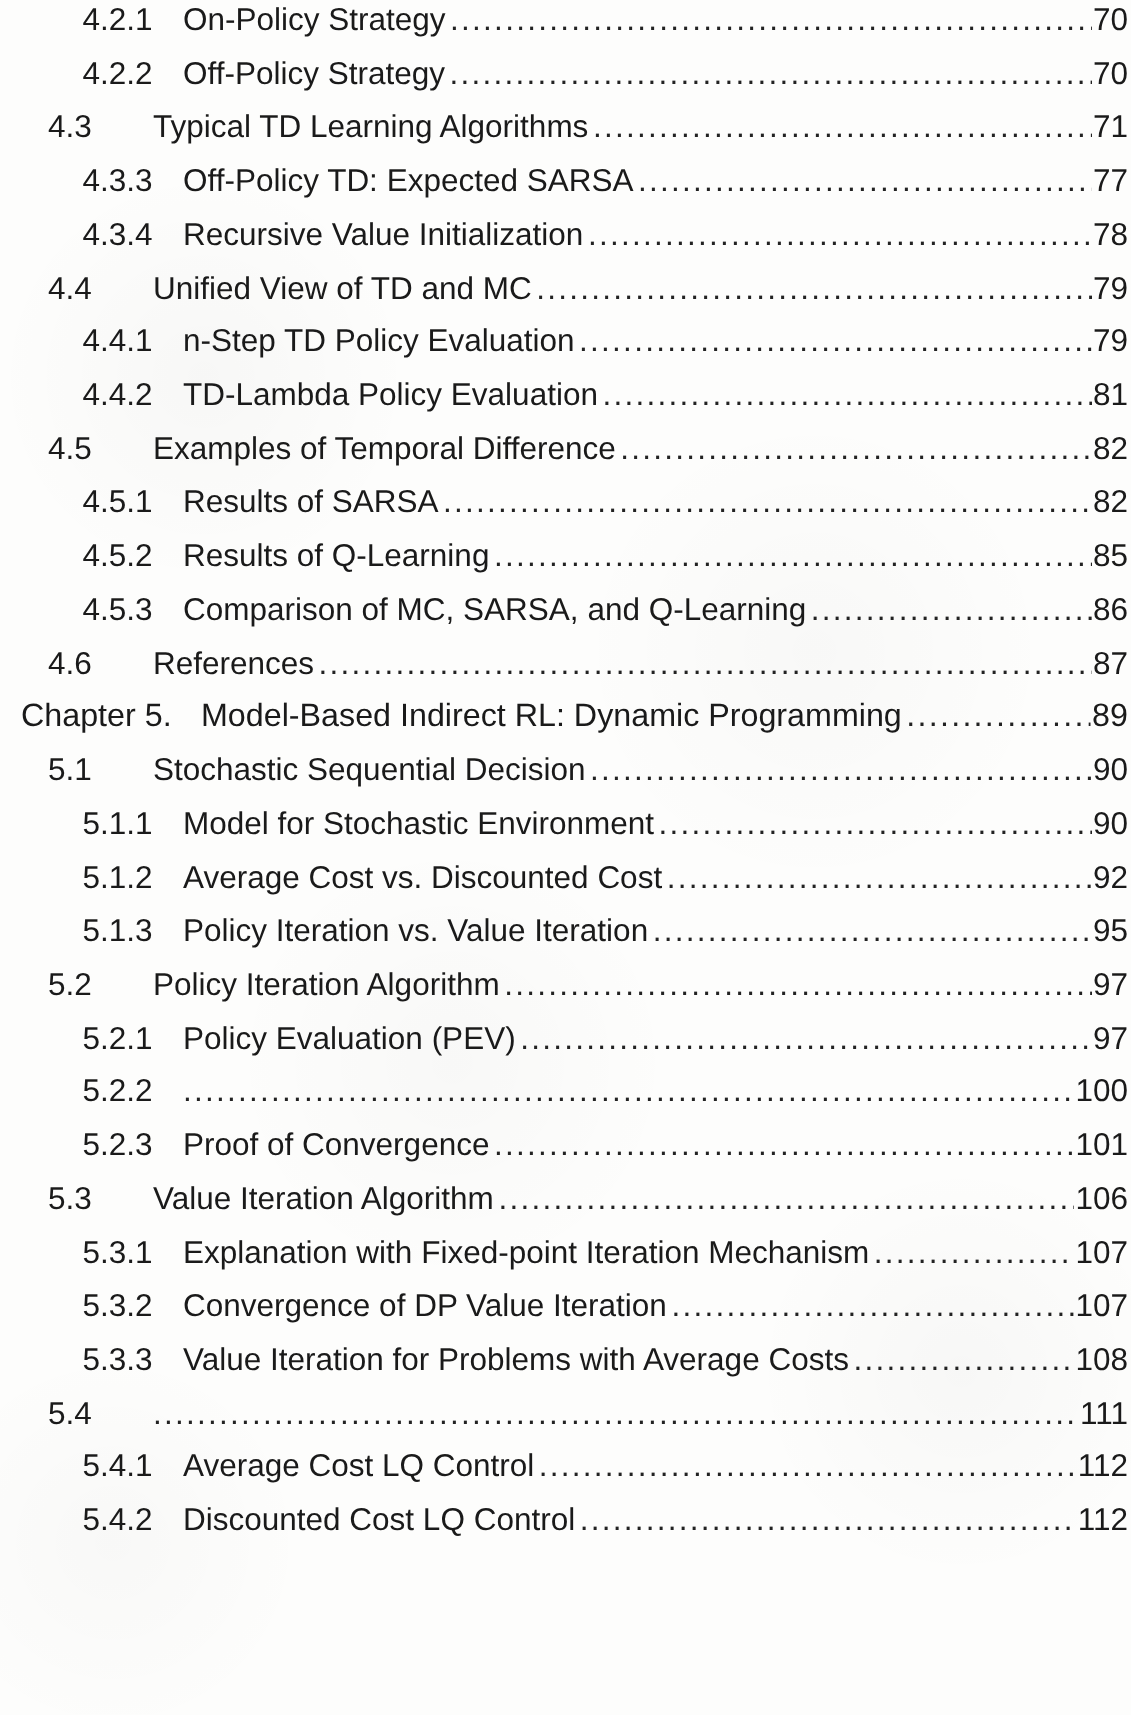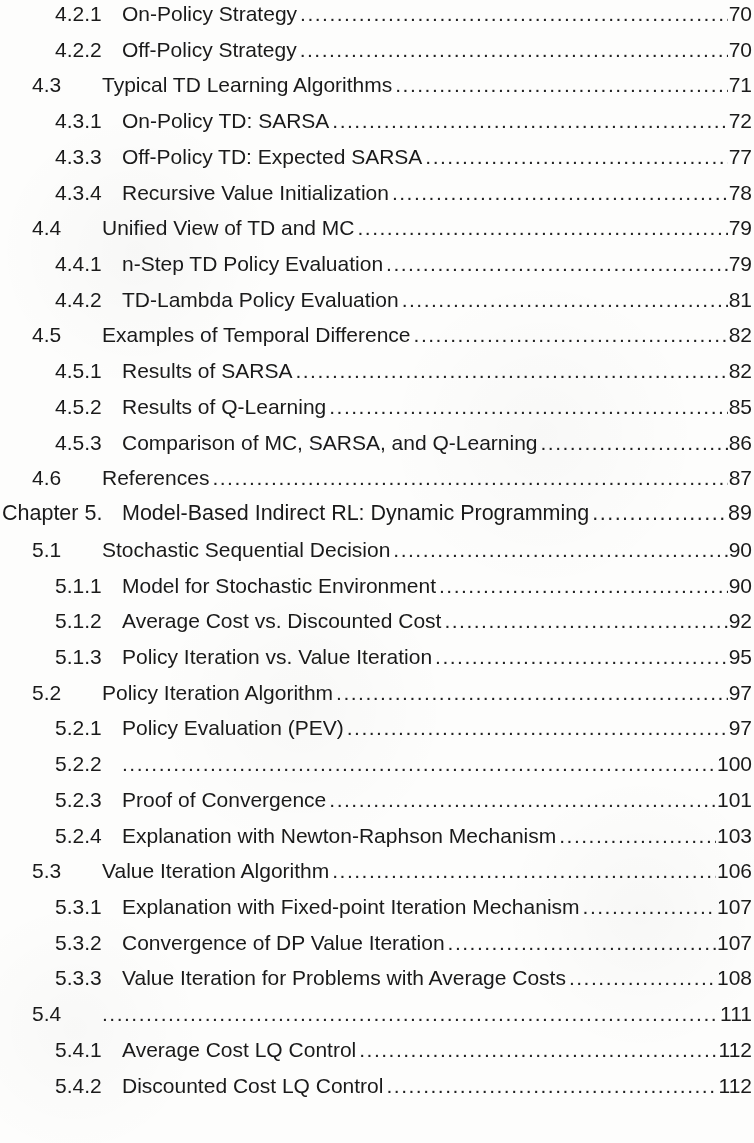--- a/index.html
+++ b/index.html
@@ -45,21 +45,21 @@
     letter-spacing: 1.5px;
     color: #222;
   }
   .toc-page {
     flex: none;
     text-align: right;
     padding-right: 2px;
     padding-left: 1px;
   }
   
-  .level-1 { padding-left: 2px;  font-size: 21.5px; }
+  .level-1 { padding-left: 14px;  font-size: 21.5px; }
   .level-1 .toc-num { width: 120px; }
   .level-2 { padding-left: 32px; justify-content: center; }
   .level-2 .toc-num { width: 70px; }
   .level-3 { padding-left: 55px; }
   .level-3 .toc-num { width: 67px; }
 </style>
 </head>
 <body>
 
 <div class="toc">
@@ -78,26 +78,20 @@
       <span class="toc-page">70</span>
     </div>
 
     <div class="toc-row level-2">
       <span class="toc-num">4.3</span>
       <span class="toc-title">Typical TD Learning Algorithms</span>
       <span class="toc-leader"></span>
       <span class="toc-page">71</span>
     </div>
 
-    <div class="toc-row level-3">
-      <span class="toc-num">4.3.1</span>
-      <span class="toc-title">On-Policy TD: SARSA</span>
-      <span class="toc-leader"></span>
-      <span class="toc-page">72</span>
-    </div>
 
 
     <div class="toc-row level-3">
       <span class="toc-num">4.3.3</span>
       <span class="toc-title">Off-Policy TD: Expected SARSA</span>
       <span class="toc-leader"></span>
       <span class="toc-page">77</span>
     </div>
 
     <div class="toc-row level-3">
@@ -218,26 +212,20 @@
       <span class="toc-page">100</span>
     </div>
 
     <div class="toc-row level-3">
       <span class="toc-num">5.2.3</span>
       <span class="toc-title">Proof of Convergence</span>
       <span class="toc-leader"></span>
       <span class="toc-page">101</span>
     </div>
 
-    <div class="toc-row level-3">
-      <span class="toc-num">5.2.4</span>
-      <span class="toc-title">Explanation with Newton-Raphson Mechanism</span>
-      <span class="toc-leader"></span>
-      <span class="toc-page">103</span>
-    </div>
 
     <div class="toc-row level-2">
       <span class="toc-num">5.3</span>
       <span class="toc-title">Value Iteration Algorithm</span>
       <span class="toc-leader"></span>
       <span class="toc-page">106</span>
     </div>
 
     <div class="toc-row level-3">
       <span class="toc-num">5.3.1</span>

